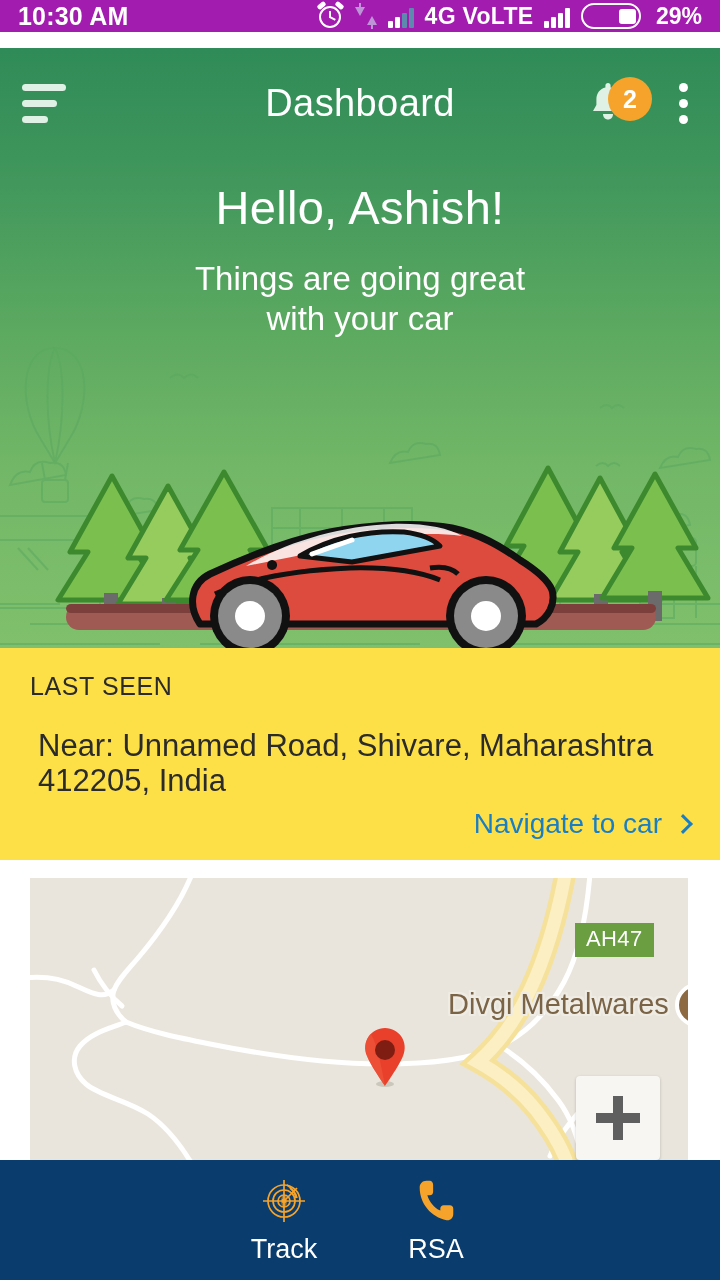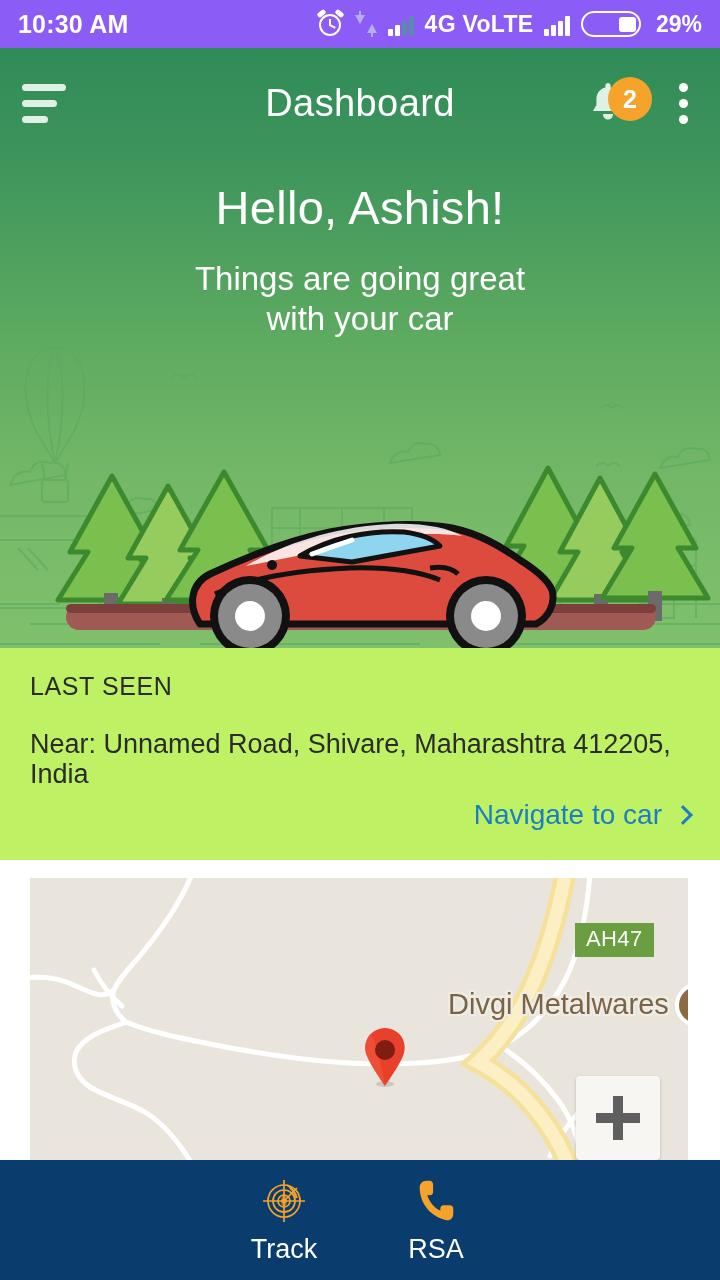--- a/index.html
+++ b/index.html
@@ -5,22 +5,22 @@
   * { margin:0; padding:0; box-sizing:border-box; }
   html,body { width:720px; height:1280px; overflow:hidden; }
   body {
     font-family:"Liberation Sans", sans-serif;
     background:#ffffff;
     position:relative;
   }
 
   
   .statusbar{
-    position:absolute; top:0; left:0; width:720px; height:48px;
-    background:#8b5cf6;
+    position:absolute; top:0; left:0; width:720px; height:32px;
+    background:#a21caf;
     display:flex; align-items:center; padding:0 18px;
     color:#ffffff;
   }
   .sb-time{ font-size:25px; font-weight:bold; letter-spacing:.2px; }
   .sb-right{ margin-left:auto; display:flex; align-items:center; gap:11px; }
   .sb-text{ font-size:23px; font-weight:bold; letter-spacing:.3px; }
   .sb-batt-text{ font-size:23px; font-weight:bold; margin-left:4px; }
 
   .ico-alarm{ width:27px; height:27px; position:relative; }
   .ico-alarm .face{
@@ -87,24 +87,24 @@
   .kebab{ width:30px; height:46px; display:flex; flex-direction:column; align-items:center; justify-content:center; gap:7px;}
   .kebab i{ width:9px; height:9px; border-radius:50%; background:#ffffff; display:block; }
 
   .greeting{ position:relative; z-index:4; text-align:center; margin-top:22px; }
   .greeting h1{ font-size:47px; color:#ffffff; font-weight:normal; letter-spacing:.3px; }
   .greeting p{ font-size:33px; color:#ffffff; font-weight:normal; line-height:1.22; margin-top:24px; }
 
   
   .lastseen{
     position:absolute; top:648px; left:0; width:720px; height:212px;
-    background:#bef264; padding:24px 30px 0 30px;
+    background:#fde047; padding:24px 30px 0 30px;
   }
   .ls-title{ font-size:25px; color:#2b2b2b; letter-spacing:.6px; }
-  .ls-addr{ font-size:27px; color:#2b2b2b; margin-top:28px; line-height:1.12; }
+  .ls-addr{ font-size:31px; color:#2b2b2b; margin-top:28px; line-height:1.12;margin-left:8px; }
   .ls-row{ display:flex; align-items:center; margin-top:10px; }
   .ls-time{ font-size:27px; color:#2b2b2b; }
   .ls-link{ margin-left:auto; display:flex; align-items:center; gap:14px; cursor:pointer;}
   .ls-link span{ font-size:28px; color:#1a7ec4; }
   .chev{ width:14px; height:14px; border-right:3px solid #1a7ec4; border-top:3px solid #1a7ec4; transform:rotate(45deg); }
 
   
   .mapwrap{
     position:absolute; top:878px; left:30px; width:658px; height:282px;
     background:#e9e5dc; overflow:hidden;

